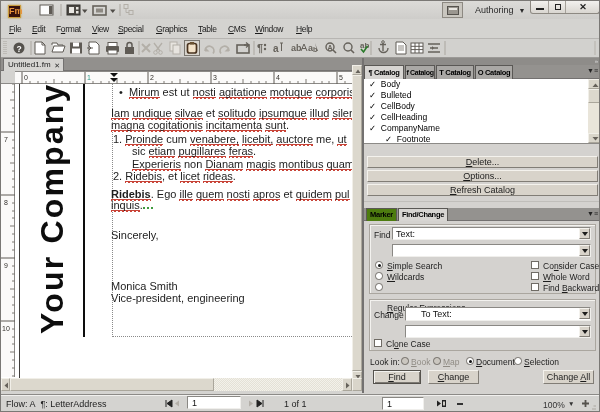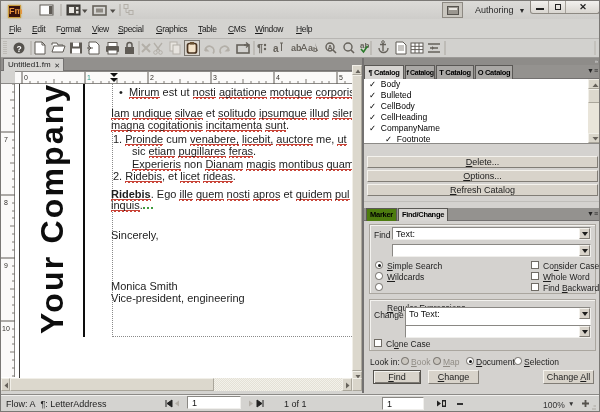--- a/index.html
+++ b/index.html
@@ -432,21 +432,21 @@
       <div class="lbl" style="left:23px;top:225px;margin-top:20px;"><u>R</u>egular Expressions</div>
     <div class="check" style="left:167px;top:203px;"></div>
       <div class="lbl" style="left:179px;top:203px;">Co<u>n</u>sider Case</div>
     <div class="check" style="left:167px;top:214px;"></div>
       <div class="lbl" style="left:179px;top:214px;"><u>W</u>hole Word</div>
     <div class="check" style="left:167px;top:225px;"></div>
       <div class="lbl" style="left:179px;top:225px;">Find <u>B</u>ackward</div>
 
     <div class="groove" style="position:absolute;left:5px;top:241px;width:227px;height:52px;border:1px solid #aaa69f;box-shadow:inset 1px 1px 0 #f3f2ef;"></div>
     <div class="lbl" style="left:10px;top:252px;">Change</div>
-    <div class="field" style="left:41px;top:249px;width:186px;height:31px;line-height:12px;padding-left:3px;">To Text:<span class="arrowbtn" style="right:0px;top:0px;width:11px;height:11px;">
+    <div class="field" style="left:41px;top:249px;width:186px;height:14px;line-height:12px;padding-left:15px;">To Text:<span class="arrowbtn" style="right:0px;top:0px;width:11px;height:11px;">
           <span class="arr" style="left:2px;top:3px;"></span>
         </span></div>
     <div class="field" style="left:41px;top:267px;width:186px;height:13px;">
         <span class="arrowbtn" style="right:0px;top:0px;width:11px;height:11px;">
           <span class="arr" style="left:2px;top:3px;"></span>
         </span>
       </div>
     <div class="check" style="left:10px;top:281px;"></div>
       <div class="lbl" style="left:22px;top:281px;">Cl<u>o</u>ne Case</div>
 

